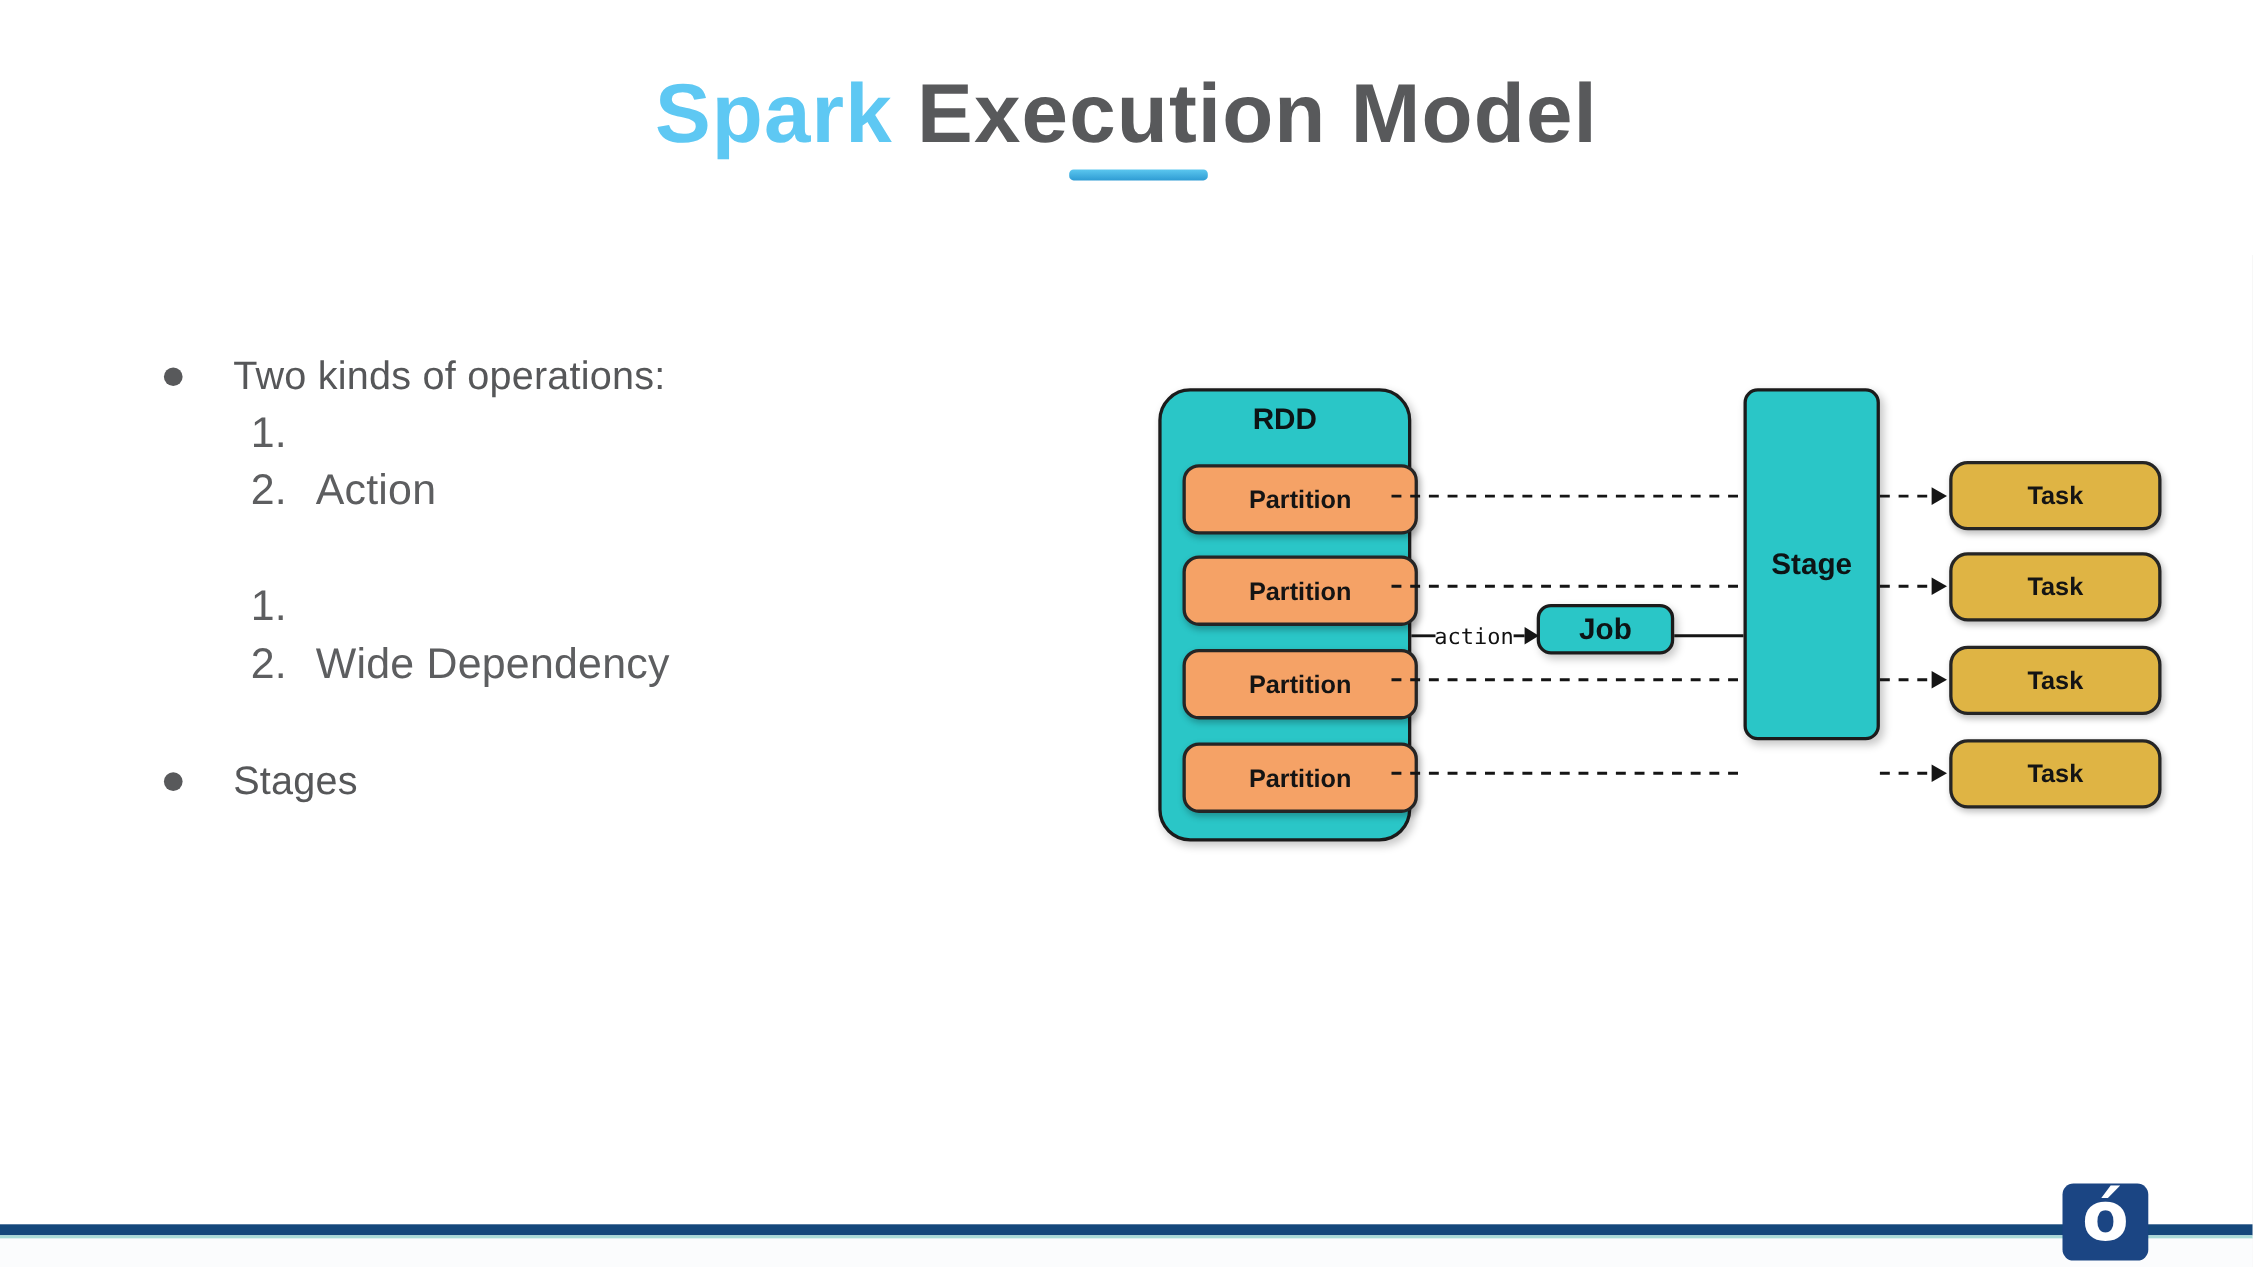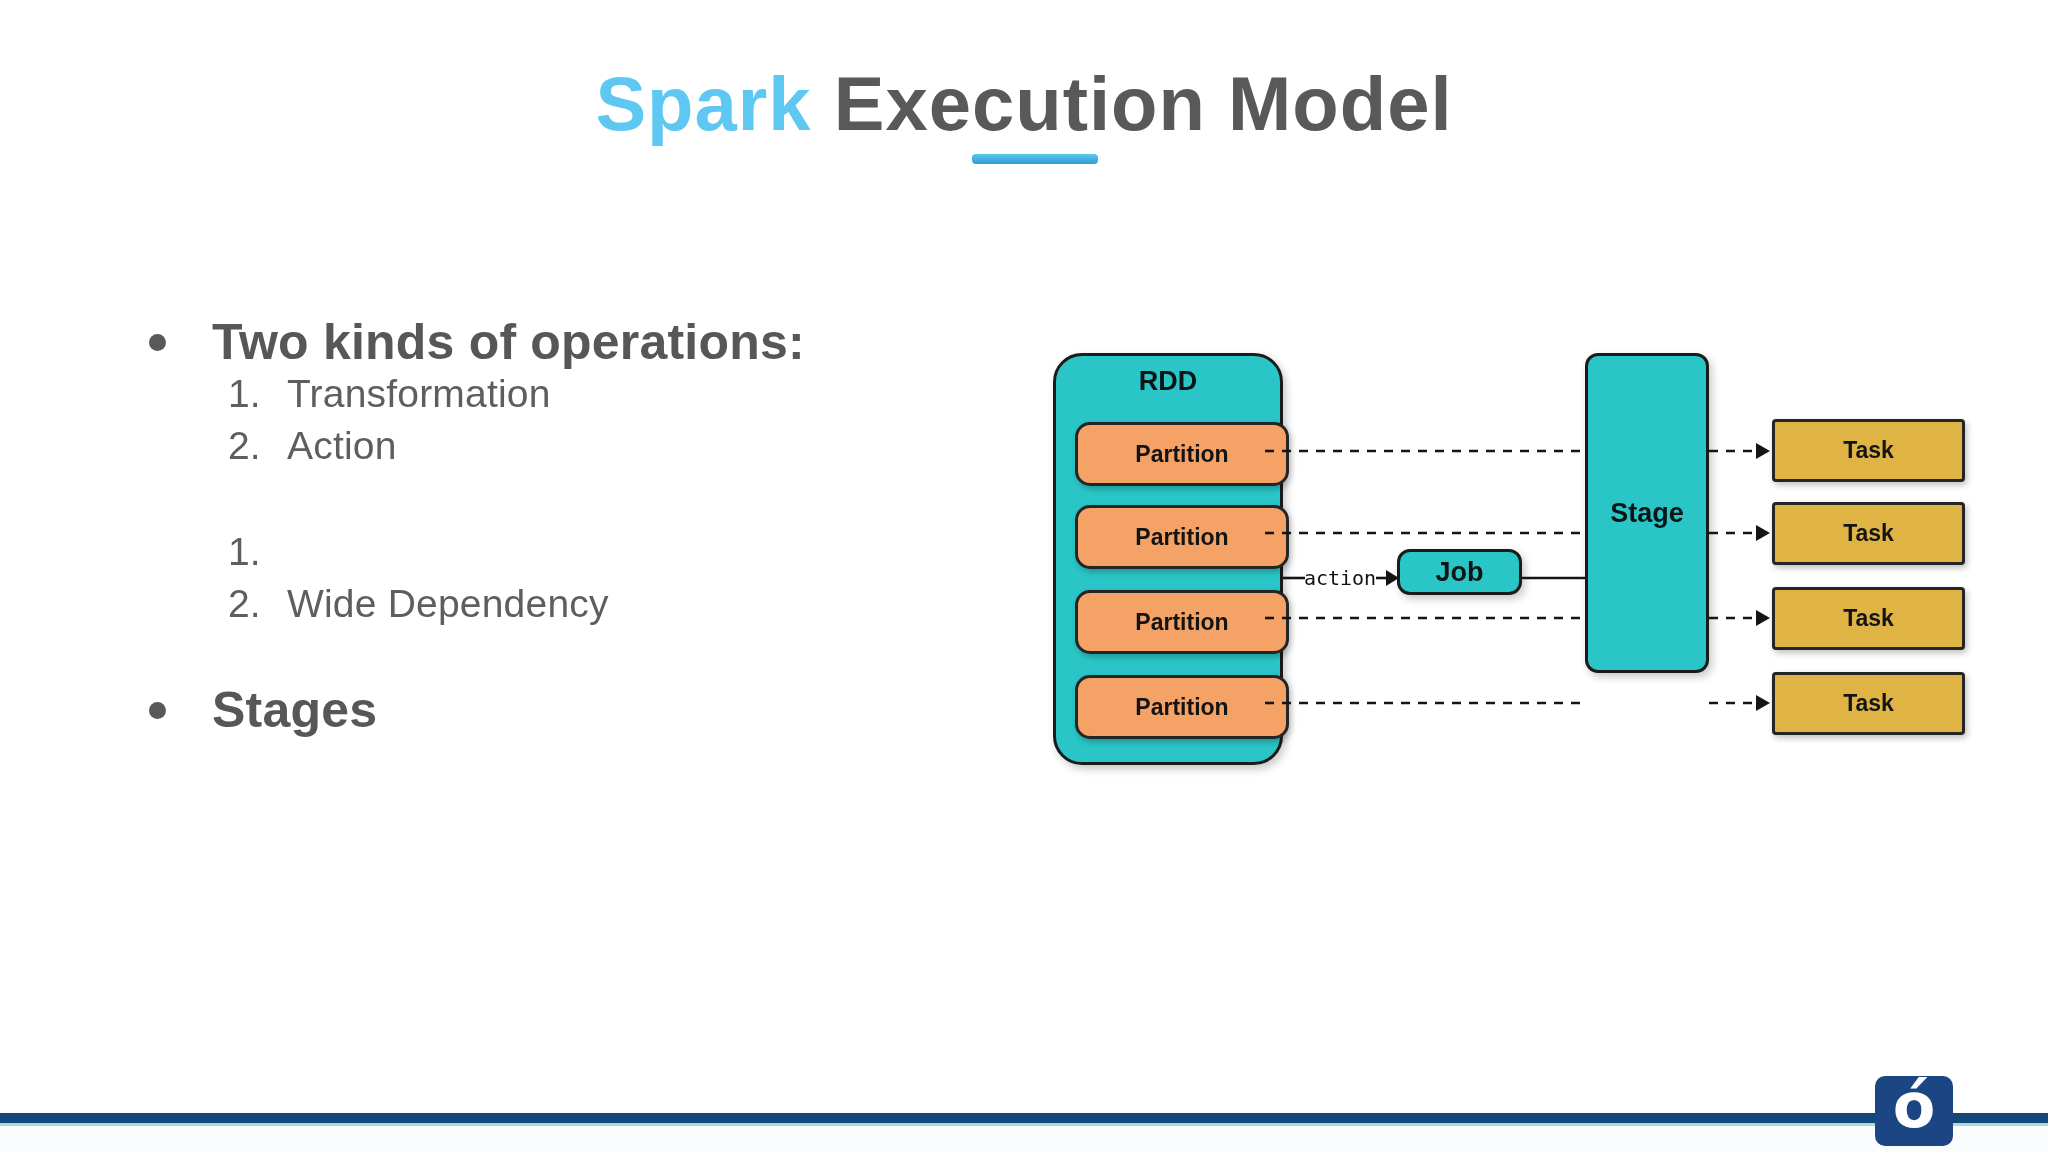--- a/index.html
+++ b/index.html
@@ -23,21 +23,21 @@
     background:linear-gradient(180deg,#5BC7EF 0%,#2F9CD4 100%);
   }
 
   
   .list{ position:absolute; left:149px; top:316px; color:#58595B; }
   .group{ margin:0; }
   .group + .group{ margin-top:54px; }
   .line{ display:flex; align-items:center; height:52px; }
   .dot{ width:17px; height:17px; border-radius:50%; background:#58595b;
         margin-right:46px; flex:0 0 auto; }
-  .h-label{ font-size:50px; font-weight:700; color:#565759; letter-spacing:.2px; }
+  .h-label{ font-size:36px; font-weight:400; color:#565759; letter-spacing:.2px; }
   .num-line{ padding-left:79px; }
   .num{ width:59px; font-size:39px; font-weight:400; color:#5d5e60; }
   .item-text{ font-size:39px; font-weight:400; color:#5d5e60; letter-spacing:.2px; }
 
   
   .teal-box{
     position:absolute; background:#2AC6C7; border:3px solid #1b1b1b;
     border-radius:13px; box-shadow:3px 4px 8px rgba(0,0,0,.22);
   }
   .rdd{ left:1053px; top:353px; width:230px; height:412px;border-radius:29px; }
@@ -54,21 +54,21 @@
 
   .job{ left:1397px; top:549px; width:125px; height:46px;
     display:flex; align-items:center; justify-content:center;
     font-size:27px; font-weight:700; color:#0d1415; }
   .stage{ left:1585px; top:353px; width:124px; height:320px;
     display:flex; align-items:center; justify-content:center;
     font-size:27px; font-weight:700; color:#0d1415; }
 
   .task{
     position:absolute; left:1772px; width:193px; height:63px;
-    background:#DFB444; border:3px solid #252525; border-radius:4px;
+    background:#DFB444; border:3px solid #252525; border-radius:17px;
     display:flex; align-items:center; justify-content:center;
     font-size:23px; font-weight:700; color:#141414;
     box-shadow:2px 3px 6px rgba(0,0,0,.25);
   }
   .t0{top:419px;} .t1{top:502px;} .t2{top:587px;} .t3{top:672px;}
 
   .action-label{
     position:absolute; left:1303px; top:564px; width:74px; height:28px;
     display:flex; align-items:center; justify-content:center;
     font-family:"DejaVu Sans Mono", monospace; font-size:20px; color:#111;
@@ -102,21 +102,20 @@
 
   <div class="list">
 
     <div class="group">
       <div class="line">
         <span class="dot"></span>
         <span class="h-label">Two kinds of operations:</span>
       </div>
       <div class="line num-line">
         <span class="num">1.</span>
-        <span class="item-text">Transformation</span>
       </div>
       <div class="line num-line">
         <span class="num">2.</span>
         <span class="item-text">Action</span>
       </div>
     </div>
 
     <div class="group">
       <div class="line num-line">
         <span class="num">1.</span>

